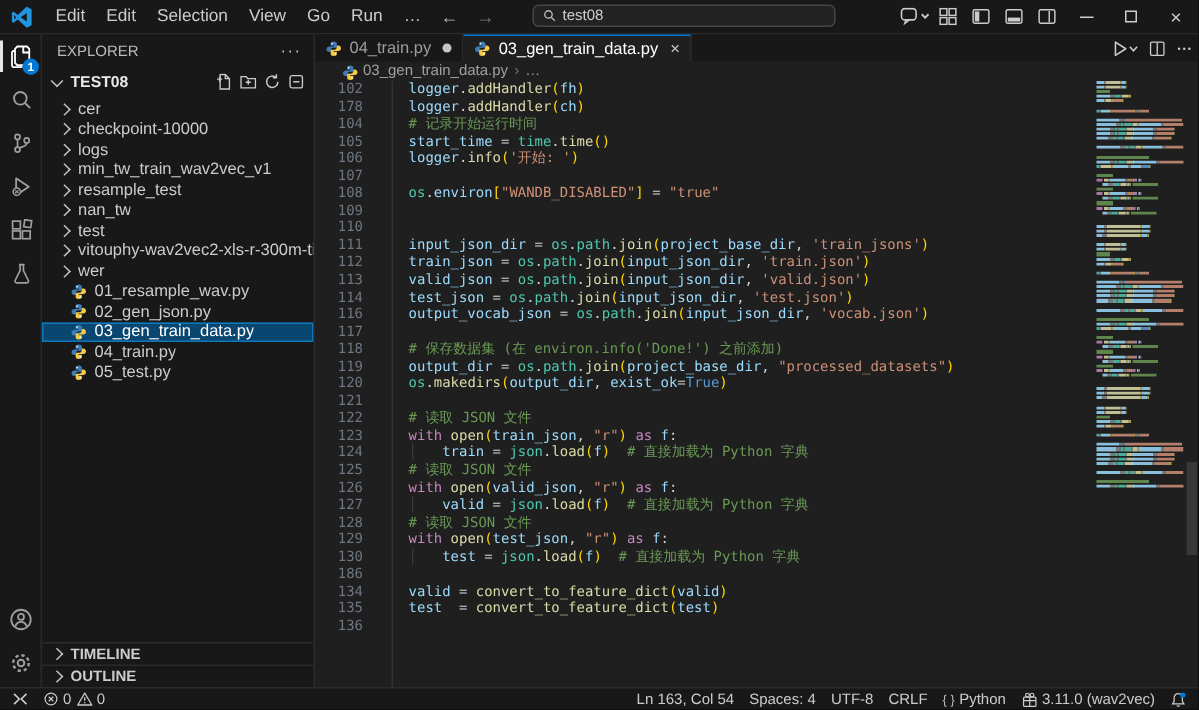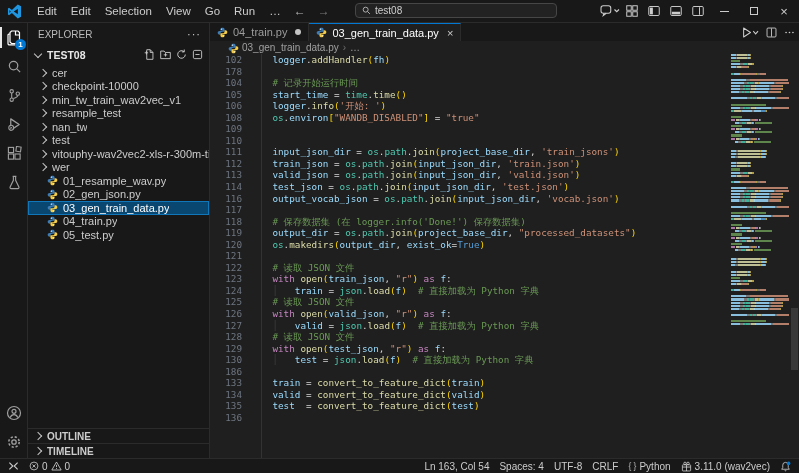--- a/index.html
+++ b/index.html
@@ -242,20 +242,24 @@
         <div class="tree-row">
           <span class="chev"></span>
           <span class="tlabel">cer</span>
         </div>
         <div class="tree-row">
           <span class="chev"></span>
           <span class="tlabel">checkpoint-10000</span>
         </div>
         <div class="tree-row">
           <span class="chev"></span>
+          <span class="tlabel">logs</span>
+        </div>
+        <div class="tree-row">
+          <span class="chev"></span>
           <span class="tlabel">min_tw_train_wav2vec_v1</span>
         </div>
         <div class="tree-row">
           <span class="chev"></span>
           <span class="tlabel">resample_test</span>
         </div>
         <div class="tree-row">
           <span class="chev"></span>
           <span class="tlabel">nan_tw</span>
         </div>
@@ -323,25 +327,25 @@
               <circle cx="6.3" cy="3.1" r=".8" fill="#fff"></circle>
               <circle cx="9.7" cy="12.9" r=".8" fill="#fff"></circle>
             </svg>
           </span>
           <span class="tlabel">05_test.py</span>
         </div>
       </div>
     <div id="sb-bottom">
       <div class="sb-sec">
         <span class="chev"></span>
-        <span>OUTLINE</span>
+        <span>TIMELINE</span>
       </div>
       <div class="sb-sec">
         <span class="chev"></span>
-        <span>TIMELINE</span>
+        <span>OUTLINE</span>
       </div>
     </div>
   </div>
 
   <div id="editor">
     <div id="tabbar">
       <div class="tab">
         <span class="pyicon">
             <svg width="11" height="11" viewBox="0 0 16 16">
               <path d="M8 1C6 1 5 1.9 5 3.2V5h3.2v.8H3.6C2.1 5.8 1 6.9 1 8.5S2.1 11.2 3.6 11.2H5V9.6C5 8.2 6.1 7 7.5 7H11V3.2C11 1.9 10 1 8 1z" fill="#3e7cb6"></path>
@@ -393,48 +397,48 @@
         </span>
       <span>03_gen_train_data.py</span>
       <span style="color:#6e6e6e;">›</span>
       <span>…</span>
     </div>
 
     <div id="codearea">
       <div id="indent-guide"></div>
       <div>
           <div class="cl"><span class="ln">102</span><span class="lc"><span>    </span><span class="t-v">logger</span><span class="t-p">.</span><span class="t-f">addHandler</span><span class="t-b">(</span><span class="t-v">fh</span><span class="t-b">)</span></span></div>
-          <div class="cl"><span class="ln">178</span></div>
+          <div class="cl"><span class="ln">178</span><span class="lc"><span>    </span><span class="t-v">logger</span><span class="t-p">.</span><span class="t-f">addHandler</span><span class="t-b">(</span><span class="t-v">ch</span><span class="t-b">)</span></span></div>
           <div class="cl"><span class="ln">104</span><span class="lc"><span>    </span><span class="t-c"># 记录开始运行时间</span></span></div>
           <div class="cl"><span class="ln">105</span><span class="lc"><span>    </span><span class="t-v">start_time</span><span class="t-p"> = </span><span class="t-m">time</span><span class="t-p">.</span><span class="t-f">time</span><span class="t-b">()</span></span></div>
           <div class="cl"><span class="ln">106</span><span class="lc"><span>    </span><span class="t-v">logger</span><span class="t-p">.</span><span class="t-f">info</span><span class="t-b">(</span><span class="t-s">'开始: '</span><span class="t-b">)</span></span></div>
+          <div class="cl"><span class="ln">107</span><span class="lc"></span></div>
           <div class="cl"><span class="ln">108</span><span class="lc"><span>    </span><span class="t-m">os</span><span class="t-p">.</span><span class="t-v">environ</span><span class="t-b">[</span><span class="t-s">"WANDB_DISABLED"</span><span class="t-b">]</span><span class="t-p"> = </span><span class="t-s">"true"</span></span></div>
           <div class="cl"><span class="ln">109</span><span class="lc"></span></div>
           <div class="cl"><span class="ln">110</span></div>
           <div class="cl"><span class="ln">111</span><span class="lc"><span>    </span><span class="t-v">input_json_dir</span><span class="t-p"> = </span><span class="t-m">os</span><span class="t-p">.</span><span class="t-m">path</span><span class="t-p">.</span><span class="t-f">join</span><span class="t-b">(</span><span class="t-v">project_base_dir</span><span class="t-p">, </span><span class="t-s">'train_jsons'</span><span class="t-b">)</span></span></div>
           <div class="cl"><span class="ln">112</span><span class="lc"><span>    </span><span class="t-v">train_json</span><span class="t-p"> = </span><span class="t-m">os</span><span class="t-p">.</span><span class="t-m">path</span><span class="t-p">.</span><span class="t-f">join</span><span class="t-b">(</span><span class="t-v">input_json_dir</span><span class="t-p">, </span><span class="t-s">'train.json'</span><span class="t-b">)</span></span></div>
           <div class="cl"><span class="ln">113</span><span class="lc"><span>    </span><span class="t-v">valid_json</span><span class="t-p"> = </span><span class="t-m">os</span><span class="t-p">.</span><span class="t-m">path</span><span class="t-p">.</span><span class="t-f">join</span><span class="t-b">(</span><span class="t-v">input_json_dir</span><span class="t-p">, </span><span class="t-s">'valid.json'</span><span class="t-b">)</span></span></div>
           <div class="cl"><span class="ln">114</span><span class="lc"><span>    </span><span class="t-v">test_json</span><span class="t-p"> = </span><span class="t-m">os</span><span class="t-p">.</span><span class="t-m">path</span><span class="t-p">.</span><span class="t-f">join</span><span class="t-b">(</span><span class="t-v">input_json_dir</span><span class="t-p">, </span><span class="t-s">'test.json'</span><span class="t-b">)</span></span></div>
           <div class="cl"><span class="ln">116</span><span class="lc"><span>    </span><span class="t-v">output_vocab_json</span><span class="t-p"> = </span><span class="t-m">os</span><span class="t-p">.</span><span class="t-m">path</span><span class="t-p">.</span><span class="t-f">join</span><span class="t-b">(</span><span class="t-v">input_json_dir</span><span class="t-p">, </span><span class="t-s">'vocab.json'</span><span class="t-b">)</span></span></div>
           <div class="cl"><span class="ln">117</span><span class="lc"></span></div>
-          <div class="cl"><span class="ln">118</span><span class="lc"><span>    </span><span class="t-c"># 保存数据集 (在 logger.info('Done!') 保存数据集)</span></span></div>
+          <div class="cl"><span class="ln">118</span><span class="lc"><span>    </span><span class="t-c"># 保存数据集 (在 environ.info('Done!') 之前添加)</span></span></div>
           <div class="cl"><span class="ln">119</span><span class="lc"><span>    </span><span class="t-v">output_dir</span><span class="t-p"> = </span><span class="t-m">os</span><span class="t-p">.</span><span class="t-m">path</span><span class="t-p">.</span><span class="t-f">join</span><span class="t-b">(</span><span class="t-v">project_base_dir</span><span class="t-p">, </span><span class="t-s">"processed_datasets"</span><span class="t-b">)</span></span></div>
           <div class="cl"><span class="ln">120</span><span class="lc"><span>    </span><span class="t-m">os</span><span class="t-p">.</span><span class="t-f">makedirs</span><span class="t-b">(</span><span class="t-v">output_dir</span><span class="t-p">, </span><span class="t-v">exist_ok</span><span class="t-p">=</span><span class="t-d">True</span><span class="t-b">)</span></span></div>
           <div class="cl"><span class="ln">121</span><span class="lc"></span></div>
           <div class="cl"><span class="ln">122</span><span class="lc"><span>    </span><span class="t-c"># 读取 JSON 文件</span></span></div>
           <div class="cl"><span class="ln">123</span><span class="lc"><span>    </span><span class="t-k">with</span><span> </span><span class="t-f">open</span><span class="t-b">(</span><span class="t-v">train_json</span><span class="t-p">, </span><span class="t-s">"r"</span><span class="t-b">)</span><span> </span><span class="t-k">as</span><span> </span><span class="t-v">f</span><span class="t-p">:</span></span></div>
           <div class="cl"><span class="ln">124</span><span class="lc"><span>    </span><span class="t-g">│</span><span>   </span><span class="t-v">train</span><span class="t-p"> = </span><span class="t-m">json</span><span class="t-p">.</span><span class="t-f">load</span><span class="t-b">(</span><span class="t-v">f</span><span class="t-b">)</span><span>  </span><span class="t-c"># 直接加载为 Python 字典</span></span></div>
           <div class="cl"><span class="ln">125</span><span class="lc"><span>    </span><span class="t-c"># 读取 JSON 文件</span></span></div>
           <div class="cl"><span class="ln">126</span><span class="lc"><span>    </span><span class="t-k">with</span><span> </span><span class="t-f">open</span><span class="t-b">(</span><span class="t-v">valid_json</span><span class="t-p">, </span><span class="t-s">"r"</span><span class="t-b">)</span><span> </span><span class="t-k">as</span><span> </span><span class="t-v">f</span><span class="t-p">:</span></span></div>
           <div class="cl"><span class="ln">127</span><span class="lc"><span>    </span><span class="t-g">│</span><span>   </span><span class="t-v">valid</span><span class="t-p"> = </span><span class="t-m">json</span><span class="t-p">.</span><span class="t-f">load</span><span class="t-b">(</span><span class="t-v">f</span><span class="t-b">)</span><span>  </span><span class="t-c"># 直接加载为 Python 字典</span></span></div>
           <div class="cl"><span class="ln">128</span><span class="lc"><span>    </span><span class="t-c"># 读取 JSON 文件</span></span></div>
           <div class="cl"><span class="ln">129</span><span class="lc"><span>    </span><span class="t-k">with</span><span> </span><span class="t-f">open</span><span class="t-b">(</span><span class="t-v">test_json</span><span class="t-p">, </span><span class="t-s">"r"</span><span class="t-b">)</span><span> </span><span class="t-k">as</span><span> </span><span class="t-v">f</span><span class="t-p">:</span></span></div>
           <div class="cl"><span class="ln">130</span><span class="lc"><span>    </span><span class="t-g">│</span><span>   </span><span class="t-v">test</span><span class="t-p"> = </span><span class="t-m">json</span><span class="t-p">.</span><span class="t-f">load</span><span class="t-b">(</span><span class="t-v">f</span><span class="t-b">)</span><span>  </span><span class="t-c"># 直接加载为 Python 字典</span></span></div>
           <div class="cl"><span class="ln">186</span><span class="lc"></span></div>
-          <div class="cl"><span class="ln">133</span><span class="lc"><span>    </span><span class="t-v">train</span><span class="t-p"> = </span><span class="t-f">convert_to_feature_dict</span><span class="t-b">(</span><span class="t-v">train</span><span class="t-b">)</span></span></div>
           <div class="cl"><span class="ln">134</span><span class="lc"><span>    </span><span class="t-v">valid</span><span class="t-p"> = </span><span class="t-f">convert_to_feature_dict</span><span class="t-b">(</span><span class="t-v">valid</span><span class="t-b">)</span></span></div>
           <div class="cl"><span class="ln">135</span><span class="lc"><span>    </span><span class="t-v">test</span><span class="t-p">  = </span><span class="t-f">convert_to_feature_dict</span><span class="t-b">(</span><span class="t-v">test</span><span class="t-b">)</span></span></div>
           <div class="cl"><span class="ln">136</span><span class="lc"></span></div>
         </div>
     </div>
 
     <div id="minimap">
       <div id="minimap-content">
           <div class="mm-line"><span class="mm-s" style="width: 3.8px;"></span><span class="mm-s" style="width: 5.7px; background: rgb(156, 220, 254);"></span><span class="mm-s" style="width: 0.95px; background: rgb(138, 138, 138);"></span><span class="mm-s" style="width: 9.5px; background: rgb(220, 220, 170);"></span><span class="mm-s" style="width: 0.95px; background: rgb(201, 179, 74);"></span><span class="mm-s" style="width: 1.9px; background: rgb(156, 220, 254);"></span><span class="mm-s" style="width: 0.95px; background: rgb(201, 179, 74);"></span></div>
           <div class="mm-line"><span class="mm-s" style="width: 3.8px;"></span><span class="mm-s" style="width: 5.7px; background: rgb(156, 220, 254);"></span><span class="mm-s" style="width: 0.95px; background: rgb(138, 138, 138);"></span><span class="mm-s" style="width: 9.5px; background: rgb(220, 220, 170);"></span><span class="mm-s" style="width: 0.95px; background: rgb(201, 179, 74);"></span><span class="mm-s" style="width: 1.9px; background: rgb(156, 220, 254);"></span><span class="mm-s" style="width: 0.95px; background: rgb(201, 179, 74);"></span></div>

